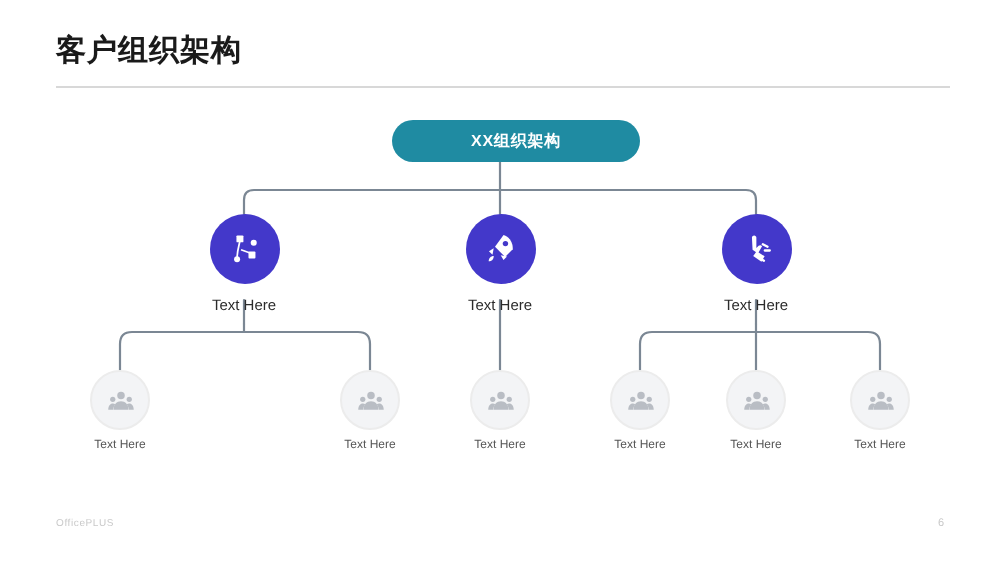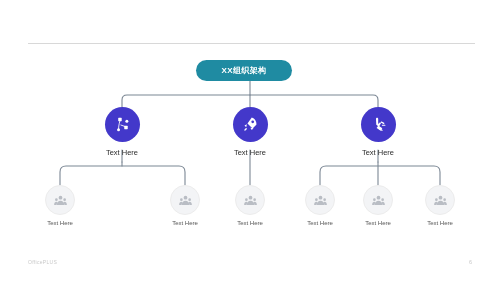--- a/index.html
+++ b/index.html
@@ -21,21 +21,21 @@
   .title-rule{
     position:absolute;left:28px;top:43px;width:447px;height:1px;
     background:#d8d8d8;
   }
 
   
   .wires{position:absolute;left:0;top:0;width:500px;height:281px;}
 
   
   .root-node{
-    position:absolute;left:196px;top:60px;width:96px;height:21px;
+    position:absolute;left:196px;top:60px;width:124px;height:21px;
     background:#1f8ba2;border-radius:11px;
     display:flex;align-items:center;justify-content:center;
   }
   .root-label{
     color:#ffffff;font-size:8px;font-weight:bold;letter-spacing:.4px;
     white-space:nowrap;
   }
 
   
   .l2{position:absolute;width:74px;text-align:center;}
@@ -70,20 +70,21 @@
   .footer-page{
     position:absolute;right:28px;bottom:16px;
     font-size:5.5px;color:#c9c9c9;
   }
 </style>
 </head>
 <body>
 
 <div class="slide">
 
+  <div class="title">客户组织架构</div>
   <div class="title-rule"></div>
 
   <svg class="wires" viewBox="0 0 500 281" xmlns="http://www.w3.org/2000/svg">
     <g fill="none" stroke="#7b8794" stroke-width="1.1" stroke-linecap="round">
 
       <path d="M250,81 L250,95"></path>
 
       <path d="M122,107 L122,100 Q122,95 127,95 L373,95 Q378,95 378,100 L378,107"></path>
 
       <path d="M250,95 L250,107"></path>

